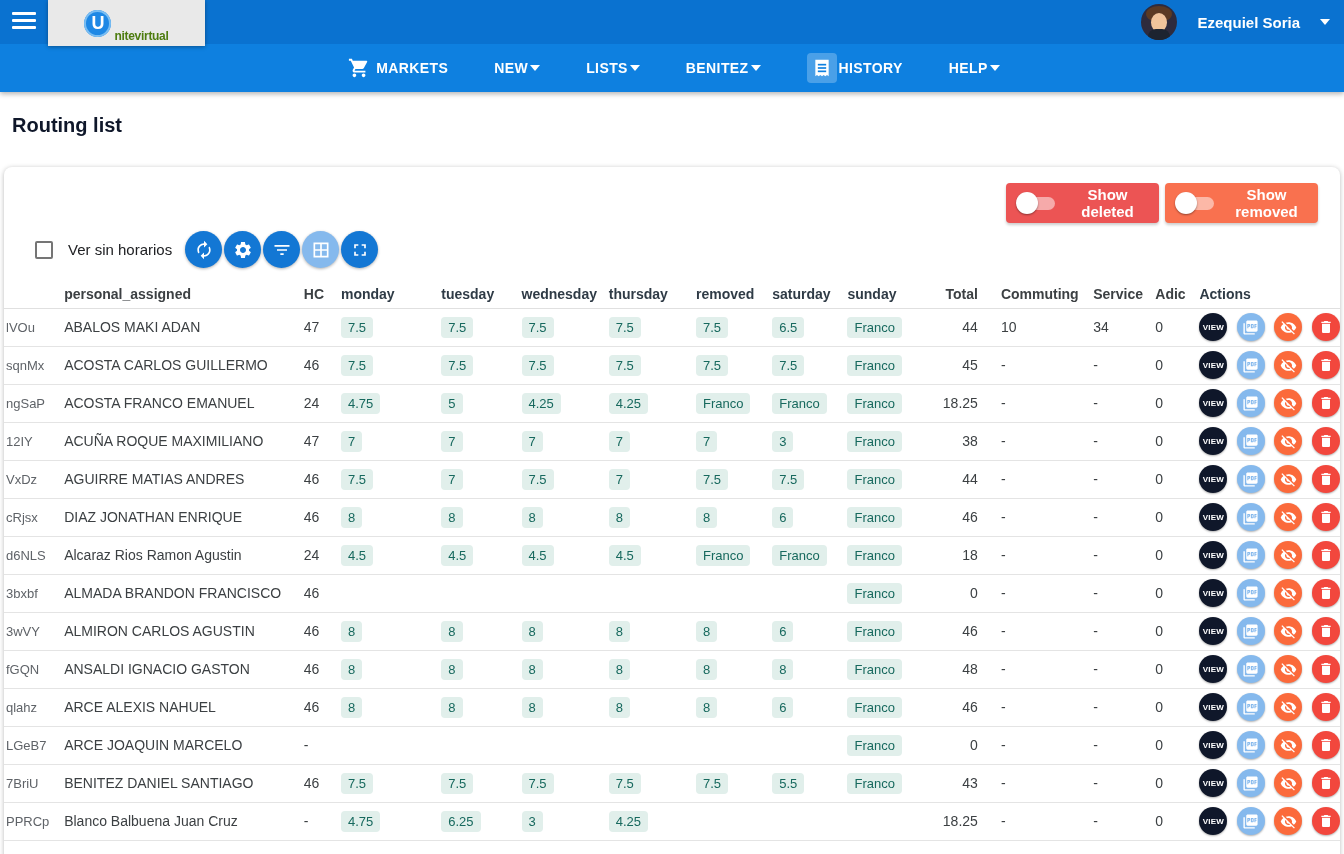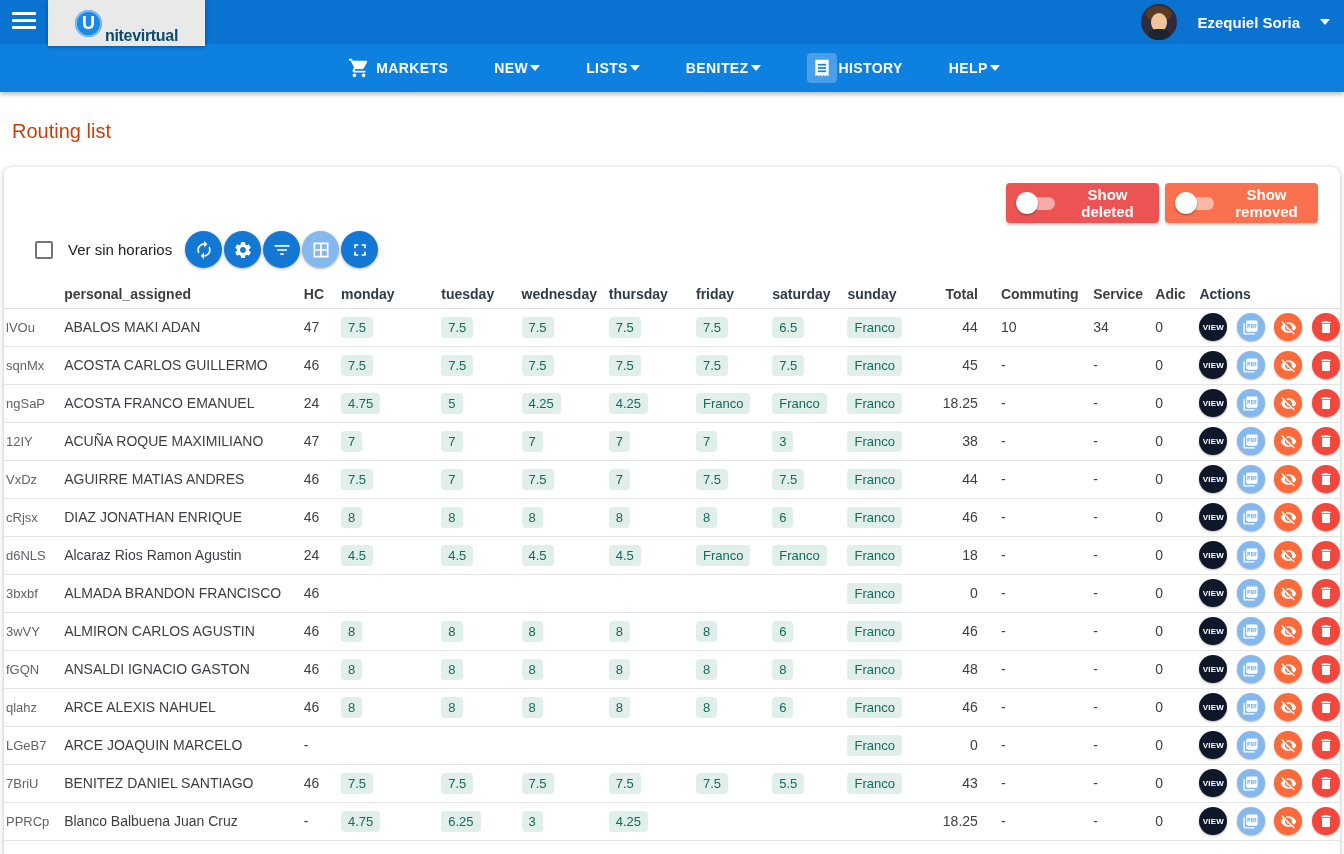--- a/index.html
+++ b/index.html
@@ -8,40 +8,40 @@
 
   
   .topbar { position:absolute; top:0; left:0; right:0; height:44px; background:#0a72d0; z-index:6; }
   .hamburger { position:absolute; left:12px; top:12px; width:24px; cursor:pointer; }
   .hamburger div { height:3px; background:#fff; margin:0 0 4px 0; border-radius:1px; }
   .logo { position:absolute; left:48px; top:0; width:157px; height:46px; background:#e9e9e9;
     display:flex; align-items:center; justify-content:center; gap:3px; box-shadow:0 1px 4px rgba(0,0,0,.35); z-index:7; }
   .logo-circle { width:27px; height:27px; border-radius:50%; background:#1e88e5; color:#fff;
     font-weight:bold; font-size:18px; display:flex; align-items:center; justify-content:center;
     box-shadow:inset 0 0 0 2px #79bdf2; }
-  .logo-text { color:#0c4a6e; font-weight:bold; font-size:16px; letter-spacing:-0.3px;margin-top:26px; }
+  .logo-text { color:#4d7c0f; font-weight:bold; font-size:12px; letter-spacing:-0.3px;margin-top:26px; }
   .user { position:absolute; right:14px; top:0; height:44px; display:flex; align-items:center; gap:20px; }
   .avatar { width:36px; height:36px; border-radius:50%; background:#2e2b3d; position:relative; overflow:hidden; }
   .avatar .hair { position:absolute; left:5px; top:2px; width:26px; height:16px; border-radius:50%; background:#5b3a24; }
   .avatar .face { position:absolute; left:10px; top:9px; width:16px; height:19px; border-radius:50%; background:#f0c49c; }
   .avatar .body { position:absolute; left:7px; top:25px; width:22px; height:12px; border-radius:8px 8px 0 0; background:#1d2430; }
   .user-name { color:#fff; font-weight:bold; font-size:15px; }
   .caret-down { width:0; height:0; border-left:5px solid transparent; border-right:5px solid transparent; border-top:6px solid #fff; }
 
   
   .navbar { position:absolute; top:44px; left:0; right:0; height:48px; background:#0e80e0;
     display:flex; align-items:center; justify-content:center; gap:46px;
     box-shadow:0 2px 5px rgba(0,0,0,.3); z-index:5; }
   .nav-item { display:flex; align-items:center; gap:2px; color:#fff; font-weight:bold;
     font-size:14px; letter-spacing:.4px; cursor:pointer; }
   .nav-icon-wrap { width:30px; height:30px; border-radius:4px; display:flex; align-items:center; justify-content:center; }
   .nav-icon-wrap.hl { background:rgba(255,255,255,.25); }
 
   
-  .page-title { position:absolute; top:114px; left:12px; color:#c2410c; font-size:20px; font-weight:normal;margin-top:6px; }
+  .page-title { position:absolute; top:114px; left:12px; color:#0f172a; font-size:20px; font-weight:bold; }
   .card { position:absolute; left:4px; right:4px; top:167px; height:700px; background:#fff;
     border-radius:8px 8px 0 0; box-shadow:0 1px 5px rgba(0,0,0,.28); }
 
   
   .toolbar { position:absolute; top:16px; right:22px; display:flex; align-items:center; gap:6px; }
   .btn-supervisor { background:#4fc3f7; color:#fff; font-weight:bold; font-size:10.5px; letter-spacing:.5px;
     padding:8px 14px; border:none; border-radius:4px; box-shadow:0 2px 3px rgba(0,0,0,.25);
     margin-right:4px; cursor:pointer; font-family:inherit; }
   .btn-toggle { display:flex; align-items:center; gap:10px; height:40px; width:153px; border:none;
     border-radius:4px; color:#fff; font-size:15px; font-weight:bold; padding:0 10px;
@@ -217,21 +217,21 @@
     </colgroup>
     <thead>
       <tr>
         <th class="c-id"></th>
       <th class="c-name">personal_assigned</th>
           <th class="c-hc">HC</th>
           <th class="c-day">monday</th>
           <th class="c-day">tuesday</th>
           <th class="c-day">wednesday</th>
           <th class="c-day">thursday</th>
-          <th class="c-day">friday</th>
+          <th class="c-day">removed</th>
           <th class="c-day">saturday</th>
           <th class="c-day">sunday</th>
           <th class="c-total">Total</th>
           <th class="c-comm">Commuting</th>
           <th class="c-serv">Service</th>
           <th class="c-adic">Adic</th>
           <th class="c-actions">Actions</th>
         </tr>
     </thead>
     <tbody>

